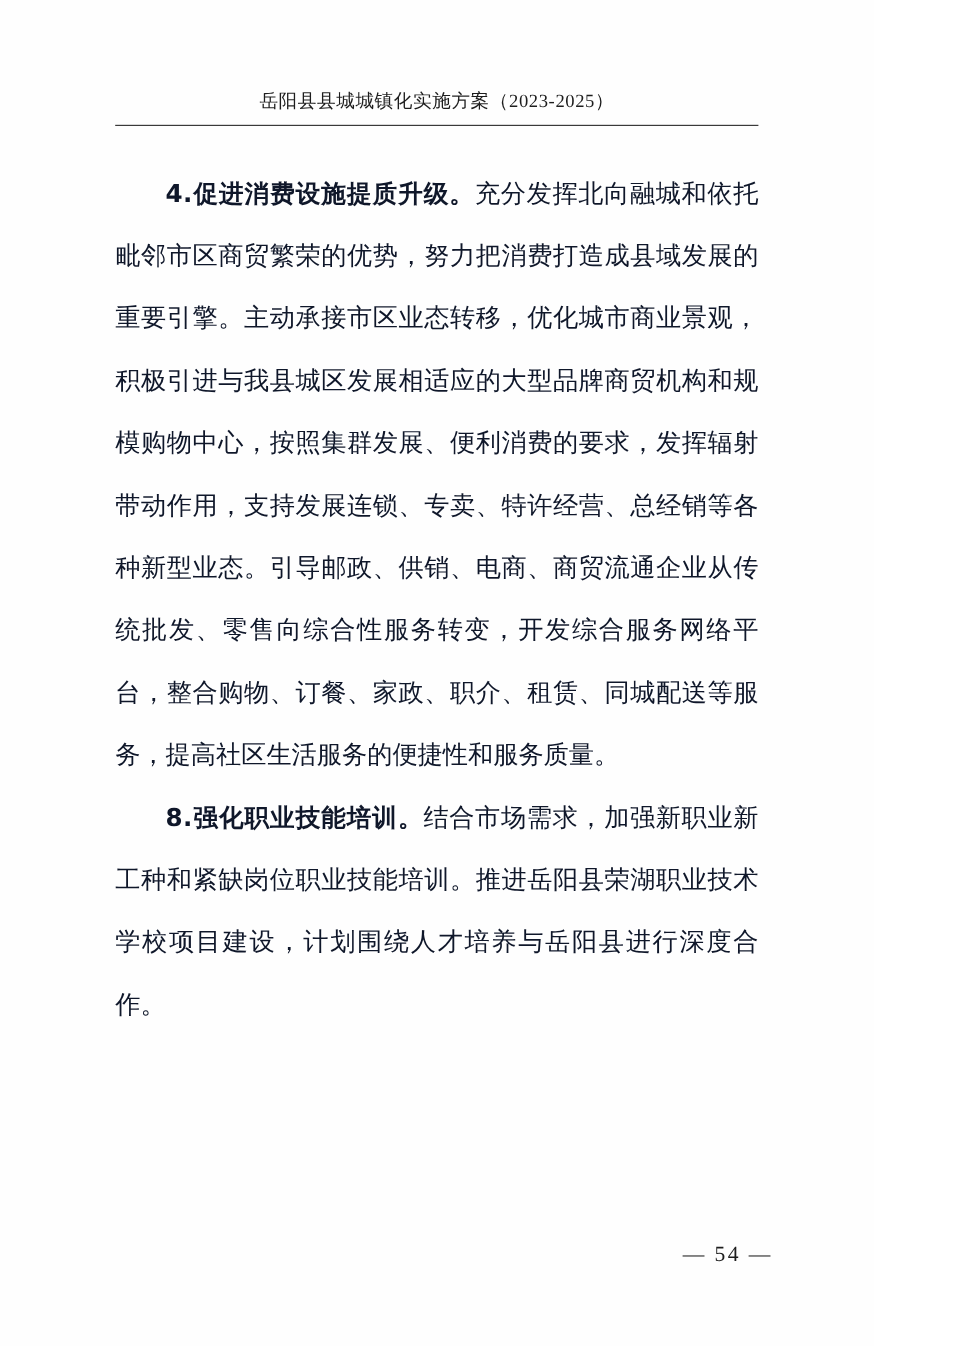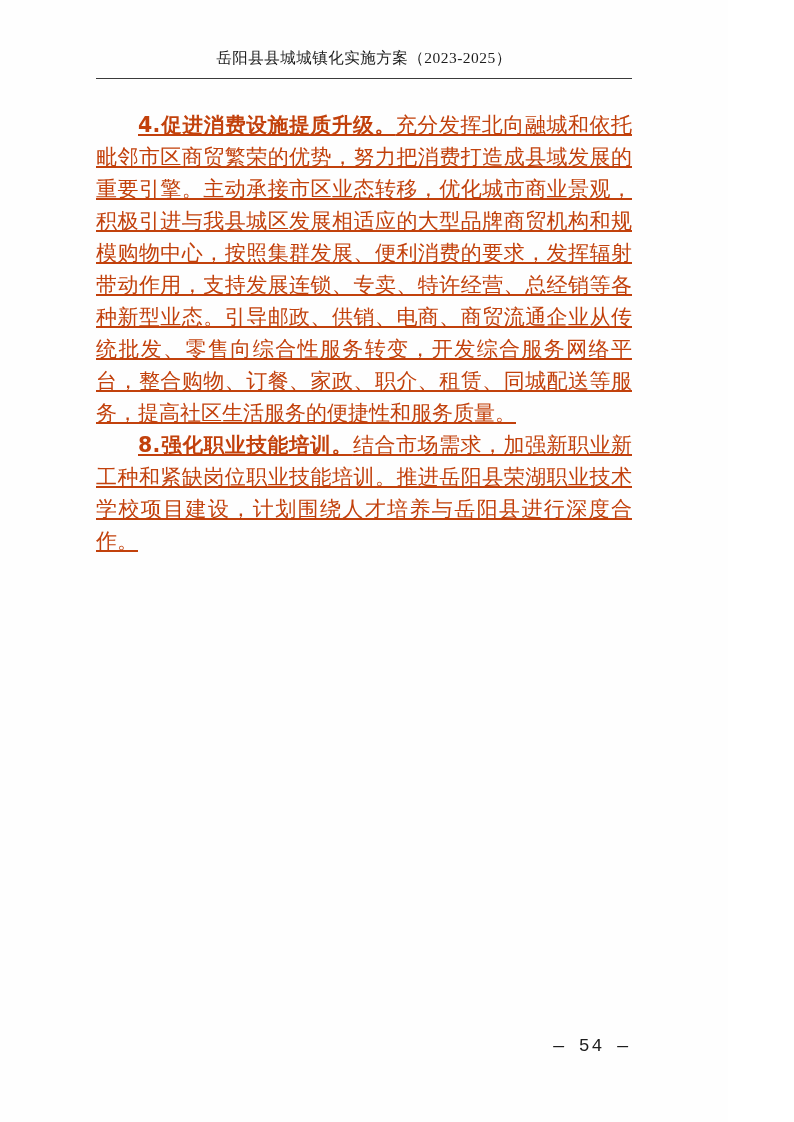--- a/index.html
+++ b/index.html
@@ -12,63 +12,62 @@
     height: 1122px;
     font-family: "Liberation Serif", "DejaVu Serif", serif;
     color: #1a1a1a;
     position: relative;
     overflow: hidden;
   }
   .page {
     width: 728px;
     height: 1122px;
     box-sizing: border-box;
-    padding: 48px 96px 60px 96px;
+    padding: 74px 96px 60px 96px;
     position: relative;
     background: #fefefe;
   }
   .header {
     text-align: center;
     font-size: 15.5px;
     letter-spacing: 0.5px;
     color: #1d1d1d;
     padding-bottom: 9px;
     font-family: "Liberation Serif", "DejaVu Serif", serif;
   }
   .header-rule {
     border: 0;
     border-top: 1.2px solid #3a3a3a;
     margin: 0 0 30px 0;
   }
   .body-text {
     font-size: 21px;
-    line-height: 32px;
+    line-height: 52px;
     text-align: justify;
     text-justify: inter-ideograph;
-    color: #c2410c;
-    text-decoration: underline;
+    color: #0f172a;
   }
   p.para {
     margin: 0 0 0 0;
     text-indent: 2em;
   }
   .lead {
     font-weight: bold;
     font-family: "DejaVu Sans", "Liberation Sans", sans-serif;
     font-size: 20.5px;
     letter-spacing: 0.3px;
   }
   .footer {
     position: absolute;
-    right: 98px;
+    right: 84px;
     bottom: 66px;
     font-size: 18px;
     letter-spacing: 2px;
     color: #1d1d1d;
-    font-family: Liberation Mono, monospace;
+    font-family: Liberation Serif, serif;
   }
 </style>
 </head>
 <body>
 
 <div class="page">
 
   <div class="header">
     <span>岳阳县县城城镇化实施方案（2023-2025）</span>
   </div>

